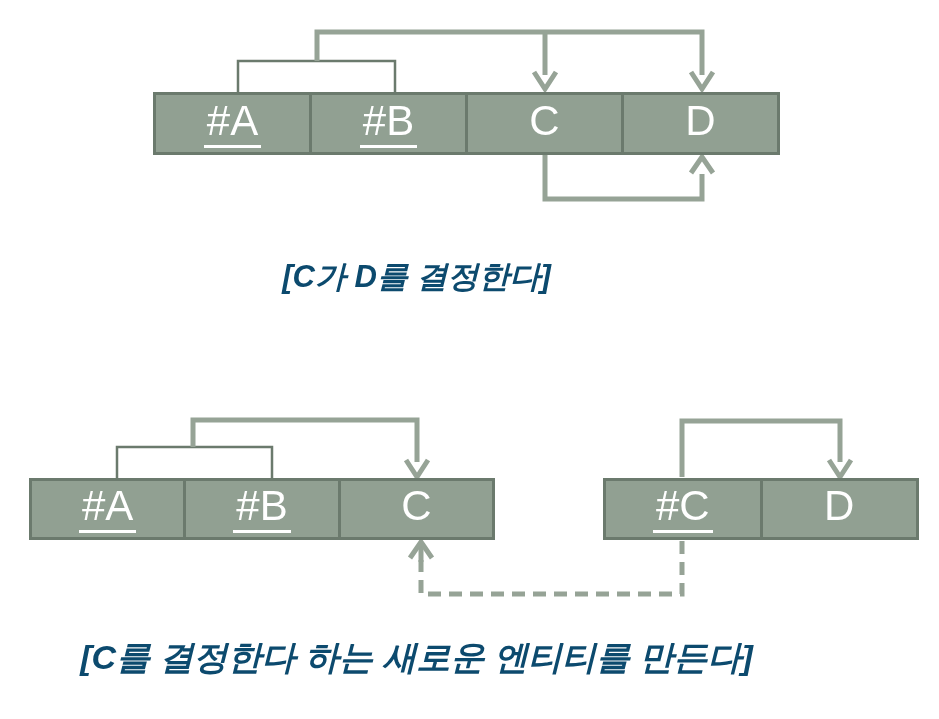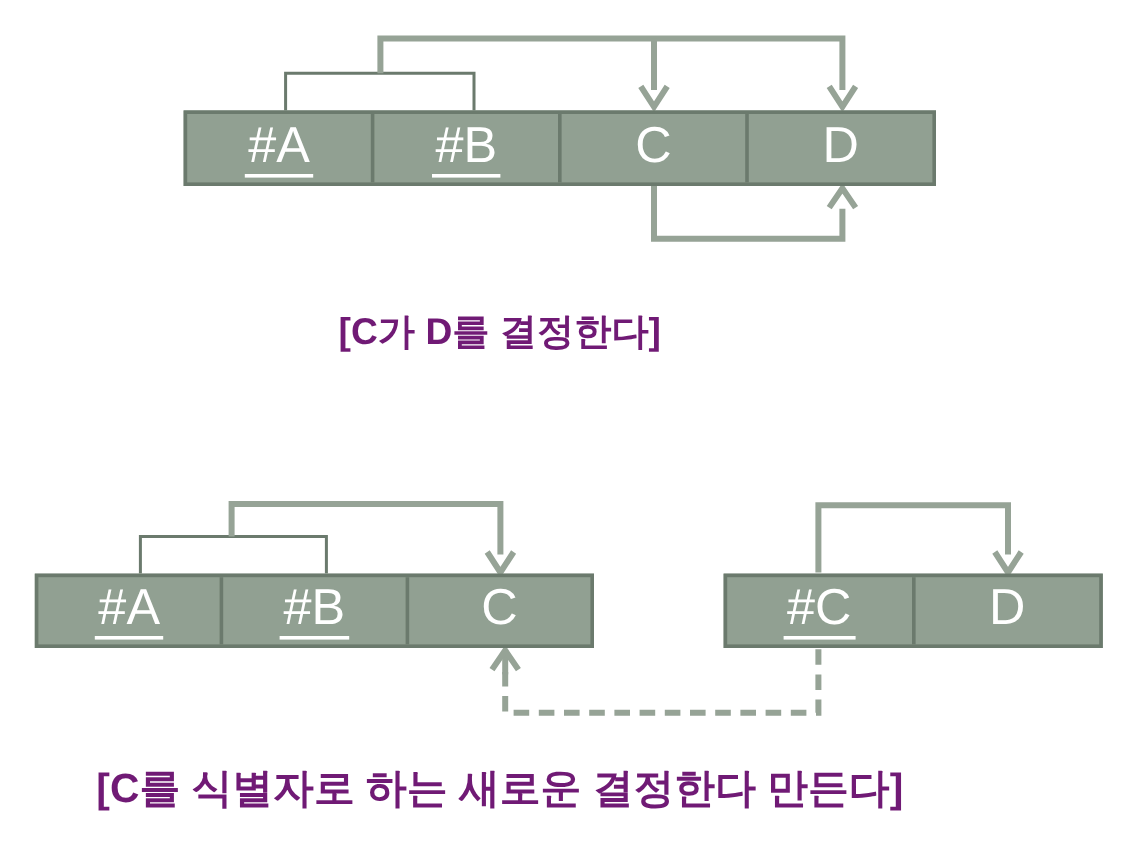--- a/index.html
+++ b/index.html
@@ -17,22 +17,23 @@
     color:#ffffff; font-size:42px; line-height:1; overflow:hidden;
   }
   .cell + .cell { border-left:3px solid #6B7A6D; }
   .cell .lbl { border-bottom:3px solid transparent; padding:0 3px 3px 3px; }
   .cell.key .lbl { border-bottom-color:#ffffff; }
   .tbl-fig1 { left:153px; top:92px;  width:627px; height:63px; }
   .tbl-fig2 { left:29px;  top:478px; width:466px; height:62px; }
   .tbl-fig3 { left:603px; top:478px; width:316px; height:62px; }
   .caption {
     position:absolute; left:0; width:833px; text-align:center;
-    color:#701a75; font-weight:bold; line-height:1.1;
+    color:#0c4a6e; font-weight:bold; line-height:1.1;
     font-family:"Liberation Sans", sans-serif;
+    font-style:italic;
   }
   .caption-1 { top:260px; font-size:31px; }
   .caption-2 { top:639px; font-size:34px; }
 </style>
 </head>
 <body>
 
 <div class="canvas">
 
   <svg class="connectors" width="939" height="719" viewBox="0 0 939 719" fill="none">
@@ -90,15 +91,15 @@
 
   <div class="tbl tbl-fig3">
     <div class="cell key">
       <span class="lbl">#C</span>
     </div>
     <div class="cell">
       <span class="lbl">D</span>
     </div>
   </div>
 
-  <div class="caption caption-2">[C를 식별자로 하는 새로운 결정한다 만든다]</div>
+  <div class="caption caption-2">[C를 결정한다 하는 새로운 엔티티를 만든다]</div>
 
 </div>
 
 </body></html>

